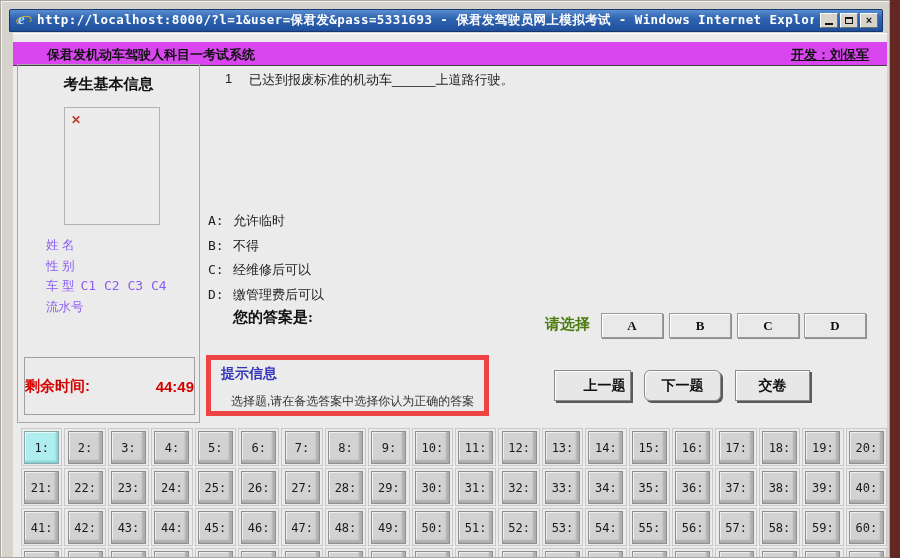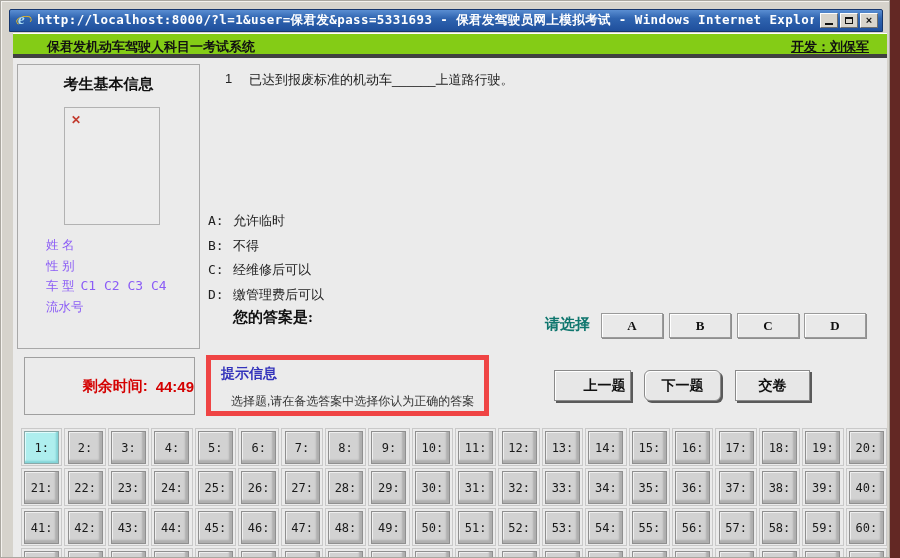--- a/index.html
+++ b/index.html
@@ -28,27 +28,27 @@
             display:flex; align-items:center; justify-content:center;
             font:bold 10px "Liberation Sans",sans-serif; color:#111; cursor:pointer; }
   .min-bar { width:8px; height:2px; background:#111; margin-top:7px; }
   .max-box { width:8px; height:7px; border:1px solid #111; border-top-width:2px; }
   .x-glyph { font-size:11px; line-height:11px; font-weight:bold; }
 
   
   .client { position:absolute; left:12px; top:32px; width:874px; height:524px;
             background:#ebebeb; border-top:1px solid #fff; overflow:hidden; }
 
-  .app-header { position:absolute; left:0; top:0; width:874px; height:24px;
-                background:#84cc16; border-bottom:4px solid #404040; }
+  .app-header { position:absolute; left:0; top:8px; width:874px; height:24px;
+                background:#d946ef; border-bottom:1px solid #404040; }
   .sys-title { position:absolute; left:34px; top:4px; font:bold 13px "Liberation Sans",sans-serif; color:#111; }
   .dev-credit { position:absolute; right:18px; top:4px; font:bold 13px "Liberation Sans",sans-serif; color:#111;text-decoration:underline; }
 
   
-  .cand-panel { position:absolute; left:4px; top:30px; width:183px; height:285px;
+  .cand-panel { position:absolute; left:4px; top:30px; width:183px; height:359px;
                 border:1px solid #a8a8a8; }
   .cand-title { position:absolute; left:0; top:10px; width:100%; text-align:center;
                 font:bold 15px "Liberation Serif",serif; color:#111; }
   .photo-box { position:absolute; left:46px; top:42px; width:96px; height:118px;
                border:1px solid #b2b2b2; background:#ececec; }
   .broken-img { position:absolute; left:6px; top:5px; font:bold 12px "Liberation Sans",sans-serif;
                 color:var(--broken_image_red,#c23b2e); }
   .cand-fields { position:absolute; left:28px; top:172px; width:150px; }
   .cand-row { height:20.5px; font:12.5px "Liberation Sans",sans-serif; color:#8b5cf6; white-space:nowrap; }
   .cand-row .val { margin-left:6px; font-family:"DejaVu Sans Mono",monospace; font-size:13px; }
@@ -57,30 +57,30 @@
   .q-num  { position:absolute; left:212px; top:37px; font:13px "Liberation Sans",sans-serif; color:#222; }
   .q-text { position:absolute; left:236px; top:37px; font:13px "Liberation Sans",sans-serif; color:#222; }
   .opt-row { position:absolute; left:195px; width:420px; height:20px;
              font:13px "Liberation Sans",sans-serif; color:#222; white-space:nowrap; }
   .opt-key { display:inline-block; width:25px; font-family:"DejaVu Sans Mono",monospace; }
   .your-answer { position:absolute; left:220px; top:274px;
                  font:bold 15px "Liberation Serif",serif; color:#111; }
 
   
   .choose-label { position:absolute; left:532px; top:281px;
-                  font:bold 15px "Liberation Serif",serif; color:#0f766e; }
+                  font:bold 15px "Liberation Serif",serif; color:#4d7c0f; }
   .choice-btn { position:absolute; top:279px; width:62px; height:25px;
                 background:#e9e9e9; border:1px solid #9a9a9a;
                 box-shadow:1px 1px 0 #8e8e8e, inset 1px 1px 0 #fff;
                 font:bold 13px "Liberation Serif",serif; color:#111;
                 display:flex; align-items:center; justify-content:center; cursor:pointer; }
 
   
   .timer-box { position:absolute; left:11px; top:323px; width:171px; height:58px;
-               border:1px solid #9f9f9f; display:flex; align-items:center; justify-content:flex-end;
+               border:1px solid #9f9f9f; display:flex; align-items:center; justify-content:space-between;
                gap:8px; white-space:nowrap; }
   .timer-box span { font:bold 15px "Liberation Sans",sans-serif; color:var(--timer_red,#d40000); }
   .hint-box { position:absolute; left:193px; top:321px; width:283px; height:61px;
               border:5px solid #ef4444; }
   .hint-title { position:absolute; left:10px; top:5px;
                 font:bold 14px "Liberation Sans",sans-serif; color:var(--hint_title_blue,#3333bb); }
   .hint-text { position:absolute; left:20px; top:33px; font:12px "Liberation Sans",sans-serif; color:#333; }
 
   
   .nav-btn { position:absolute; top:336px; height:31px;

